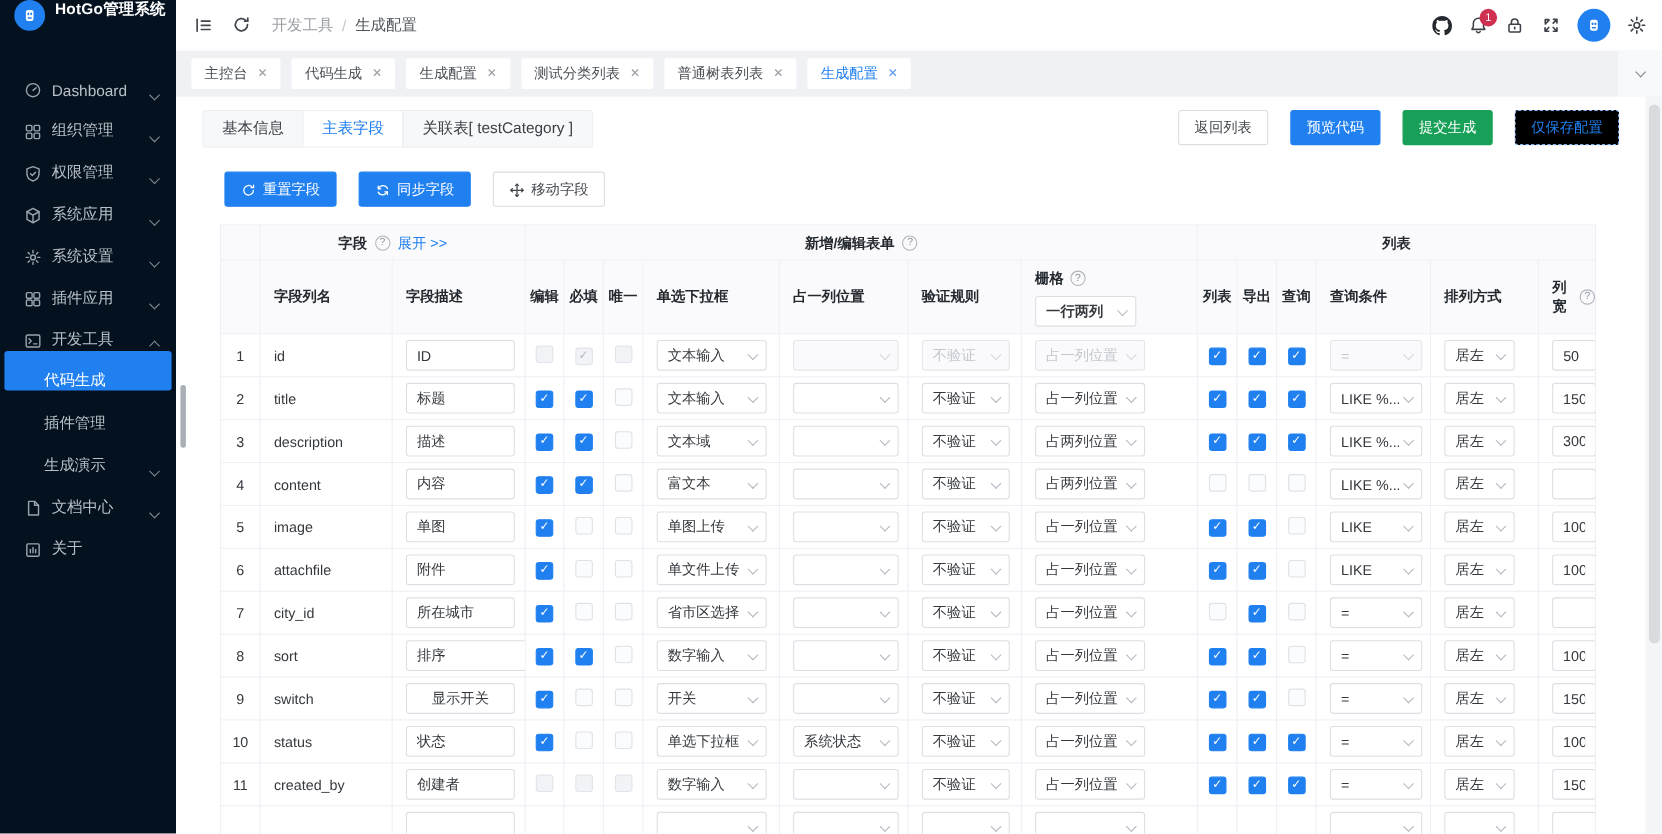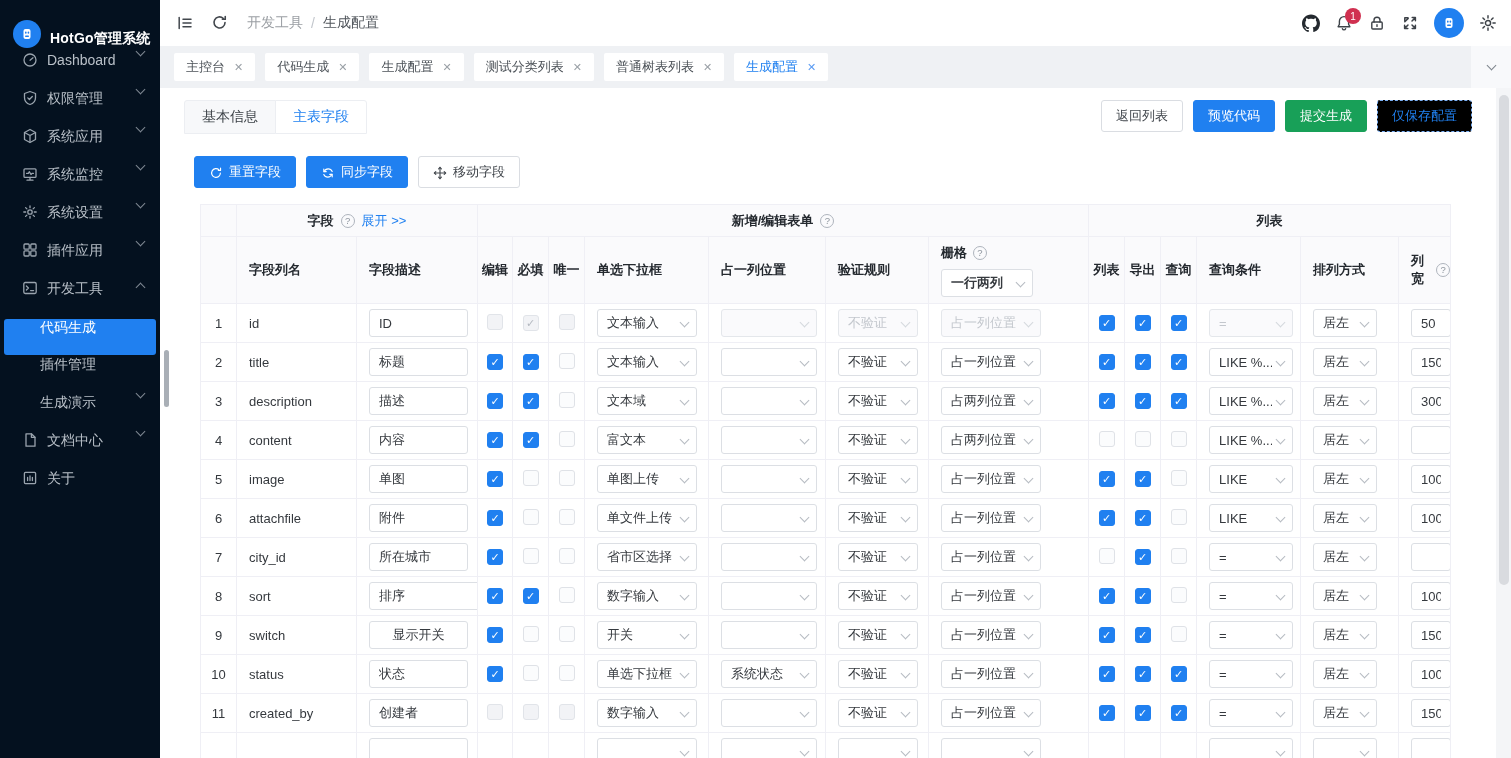--- a/index.html
+++ b/index.html
@@ -2,25 +2,25 @@
 <html><head>
 <meta charset="utf-8">
 <style>
   * { margin:0; padding:0; box-sizing:border-box; }
   html,body { background:#fff; }
   body { font-family:"Liberation Sans","DejaVu Sans",sans-serif; }
   .viewport { position:relative; width:1511px; height:758px; overflow:hidden; background:#fff; }
 
   
   .sidebar { position:absolute; left:0; top:0; width:160px; height:758px; background:#04111f; z-index:5; }
-  .logo { height:48px; display:flex; align-items:flex-end; padding-left:13px; gap:9px; }
+  .logo { height:48px; display:flex; align-items:flex-start; padding-left:13px; gap:9px; }
   .logo-circle { width:28px; height:28px; border-radius:50%; background:#2080f0; display:flex; align-items:center; justify-content:center; flex:none; }
   .logo-title { color:#fff; font-size:14px; font-weight:700; letter-spacing:.2px; white-space:nowrap; }
   .menu { position:absolute; top:52px; left:0; right:0; }
-  .mi { height:38px; display:flex; align-items:flex-start; padding:0 16px 0 22px; color:#b9c0c8; font-size:14px; cursor:pointer; }
+  .mi { height:38px; display:flex; align-items:flex-end; padding:0 16px 0 22px; color:#b9c0c8; font-size:14px; cursor:pointer; }
   .mi .ic { width:16px; height:16px; margin-right:9px; color:#9aa4ae; flex:none; display:flex; }
   .mi .lbl { flex:1; white-space:nowrap; overflow:hidden; }
   .mchev { width:7px; height:7px; border-right:1.4px solid #7f8893; border-bottom:1.4px solid #7f8893; transform:rotate(45deg); margin-top:-4px; flex:none; }
   .mchev.up { transform:rotate(-135deg); margin-top:4px; }
   .mi.sub { padding-left:40px; }
   .mi.active { background:#2080f0; color:#fff; margin:1px 4px; height:36px; border-radius:3px; padding-left:36px; }
 
   
   .topbar { position:absolute; left:160px; top:0; width:1351px; height:46px; background:#fff; display:flex; align-items:center; padding:0 14px 0 16px; }
   .tb-ic { width:18px; height:18px; color:#42474d; display:flex; cursor:pointer; }
@@ -45,21 +45,21 @@
 
   
   .card { position:absolute; left:160px; top:88px; width:1336px; height:670px; background:#fff; padding:12px 24px 0 24px; }
   .card-top { display:flex; justify-content:space-between; align-items:flex-start; }
   .ctabs { display:flex; }
   .ctab { height:34px; padding:0 17px; display:flex; align-items:center; font-size:14px; color:#3b4046; background:#f7f8fa; border:1px solid #eceef2; margin-left:-1px; cursor:pointer; white-space:nowrap; }
   .ctab:first-child { border-top-left-radius:3px; margin-left:0; }
   .ctab:last-child { border-top-right-radius:3px; }
   .ctab.active { background:#fff; color:#2080f0; }
   .actions { display:flex; gap:10px; }
-  .btn { height:28px; padding:15px 14px; border-radius:3px; font-size:13px; display:flex; align-items:center; gap:6px; cursor:pointer; white-space:nowrap; }
+  .btn { height:28px; padding:15px 14px; border-radius:3px; font-size:13px; display:flex; align-items:center; gap:6px; cursor:pointer; white-space:nowrap;margin-left:10px; }
   .btn .bic { width:14px; height:14px; display:flex; }
   .btn-plain { background:#fff; border:1px solid #dadde2; color:#42474d; }
   .btn-primary { background:#2080f0; border:1px solid #2080f0; color:#fff; }
   .btn-success { background:#18a058; border:1px solid #18a058; color:#fff; }
   .btn-dashed { background:#000000; border:1px dashed #7cb0f4; color:#2080f0; }
   .toolbar { margin:22px 0 0 10px; display:flex; gap:10px; }
 
   
   .tblwrap { margin:16px 0 0 16px; width:1250px; }
   table { border-collapse:collapse; table-layout:fixed; width:1250px; font-size:13px; color:#35393e; }
@@ -122,45 +122,47 @@
               <circle cx="8" cy="8" r="6"></circle>
               <path d="M8 8.2 11 5.8"></path>
             </svg>
           </span>
           <span class="lbl">Dashboard</span>
           <span class="mchev"></span>
         </div>
         <div class="mi">
           <span class="ic">
             <svg width="16" height="16" viewBox="0 0 16 16" fill="none" stroke="currentColor" stroke-width="1.3" stroke-linecap="round" stroke-linejoin="round">
+              <rect x="2" y="2" width="5" height="5" rx="1"></rect>
+              <rect x="9" y="2" width="5" height="5" rx="1"></rect>
+              <rect x="2" y="9" width="5" height="5" rx="1"></rect>
+              <rect x="9" y="9" width="5" height="5" rx="1"></rect>
+            </svg>
+          </span>
+          <span class="lbl">组织管理</span>
+          <span class="mchev"></span>
+        </div>
+        <div class="mi">
+          <span class="ic">
+            <svg width="16" height="16" viewBox="0 0 16 16" fill="none" stroke="currentColor" stroke-width="1.3" stroke-linecap="round" stroke-linejoin="round">
               <path d="M8 1.5l5.5 2v4.2c0 3.1-2.2 5.7-5.5 6.8-3.3-1.1-5.5-3.7-5.5-6.8V3.5z"></path>
               <path d="M5.8 7.9l1.6 1.6 2.9-3"></path>
             </svg>
           </span>
           <span class="lbl">权限管理</span>
           <span class="mchev"></span>
         </div>
         <div class="mi">
           <span class="ic">
             <svg width="16" height="16" viewBox="0 0 16 16" fill="none" stroke="currentColor" stroke-width="1.3" stroke-linecap="round" stroke-linejoin="round">
               <path d="M8 1.5l5.5 3v7l-5.5 3-5.5-3v-7z"></path>
               <path d="M2.5 4.5 8 7.5l5.5-3M8 7.5V14"></path>
             </svg>
           </span>
           <span class="lbl">系统应用</span>
-          <span class="mchev"></span>
-        </div>
-        <div class="mi">
-          <span class="ic">
-            <svg width="16" height="16" viewBox="0 0 16 16" fill="none" stroke="currentColor" stroke-width="1.3" stroke-linecap="round" stroke-linejoin="round">
-              <rect x="2" y="2.8" width="12" height="8.6" rx="1"></rect>
-              <path d="M5 14.2h6M8 11.4v2.8M4.6 7.4h1.8l1-1.7 1.6 2.8 1-1.1h1.4"></path>
-            </svg>
-          </span>
-          <span class="lbl">系统监控</span>
           <span class="mchev"></span>
         </div>
         <div class="mi">
           <span class="ic">
             <svg width="16" height="16" viewBox="0 0 16 16" fill="none" stroke="currentColor" stroke-width="1.3" stroke-linecap="round" stroke-linejoin="round">
               <circle cx="8" cy="8" r="2.2"></circle>
               <path d="M8 1.8v1.9M8 12.3v1.9M1.8 8h1.9M12.3 8h1.9M3.6 3.6l1.3 1.3M11.1 11.1l1.3 1.3M12.4 3.6l-1.3 1.3M4.9 11.1l-1.3 1.3"></path>
             </svg>
           </span>
           <span class="lbl">系统设置</span>
@@ -315,20 +317,21 @@
     <div class="tab-dd">
         <span class="mchev"></span>
       </div>
   </div>
 
   <main class="card">
     <div class="card-top">
       <div class="ctabs" id="ctabs">
           <div class="ctab">基本信息</div>
           <div class="ctab active">主表字段</div>
+          <div class="ctab">关联表[ testCategory ]</div>
         </div>
       <div class="actions">
         <button class="btn btn-plain">返回列表</button>
         <button class="btn btn-primary">预览代码</button>
         <button class="btn btn-success">提交生成</button>
         <button class="btn btn-dashed">仅保存配置</button>
       </div>
     </div>
 
     <div class="toolbar" id="toolbar">

